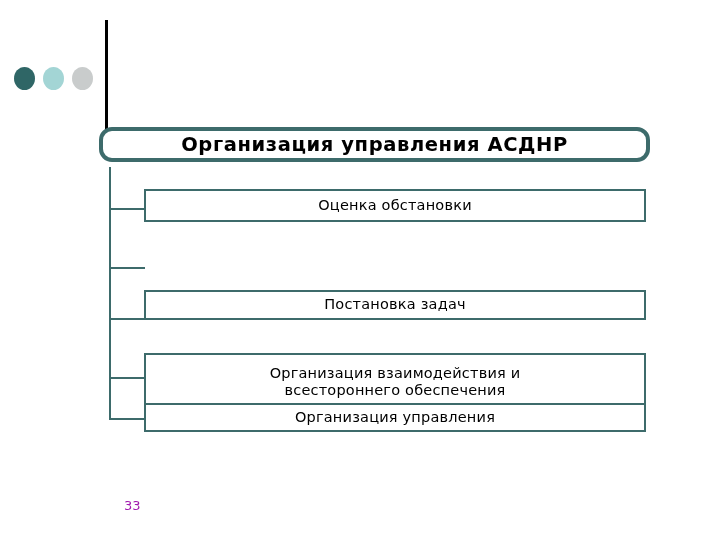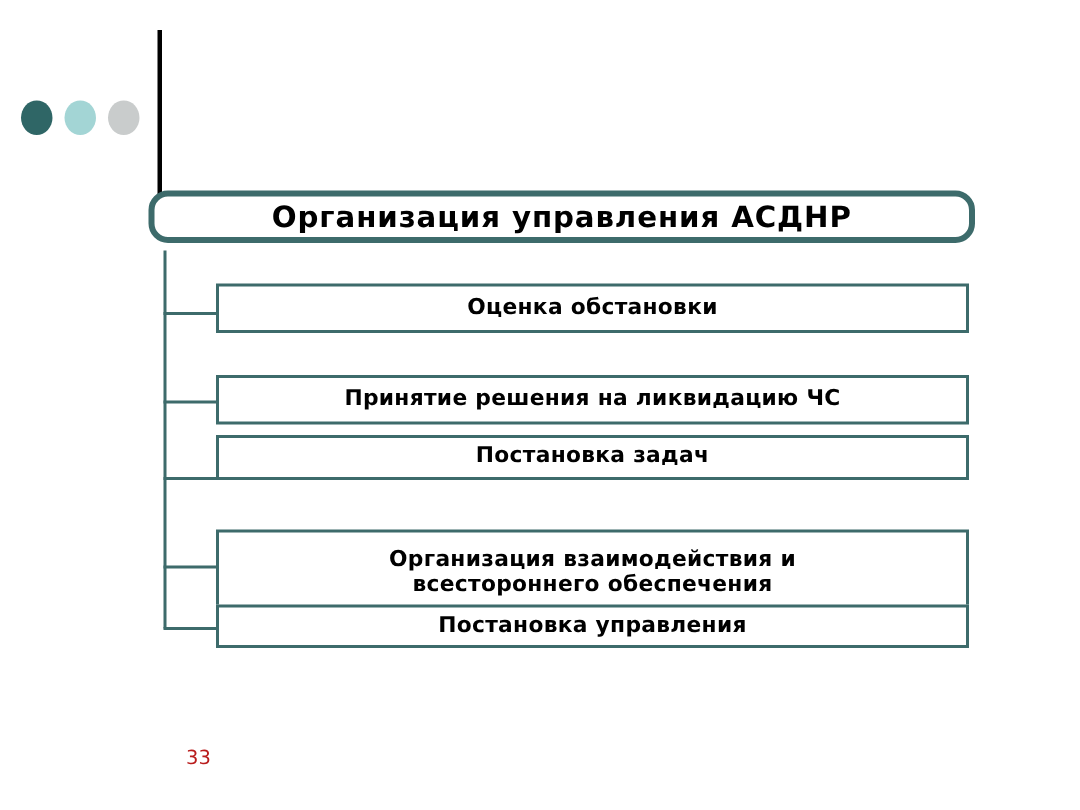--- a/index.html
+++ b/index.html
@@ -87,33 +87,33 @@
     box-sizing: border-box;
     border: 2px solid #3d6b6b;
     background: #ffffff;
     display: flex;
     align-items: center;
     justify-content: center;
     text-align: center;
   }
   .item-text {
     font-size: 14.5px;
-    font-weight: bold;
+    font-weight: normal;
     color: #000000;
     line-height: 1.18;
     letter-spacing: 0.2px;
   }
 
   
   .slide-number {
     position: absolute;
     left: 124px;
     top: 498px;
     font-size: 13px;
-    color: #b91c1c;
+    color: #a21caf;
     font-family: "DejaVu Sans", "Liberation Sans", sans-serif;
   }
 </style>
 </head>
 <body>
 
 <div id="slide">
 
   <div class="dot dot-1" style="background: rgb(47, 102, 102);"></div>
   <div class="dot dot-2" style="background: rgb(163, 213, 213);"></div>
@@ -129,29 +129,26 @@
 
   <div class="stub" style="top: 208px; background: rgb(61, 107, 107);"></div>
   <div class="stub" style="top: 267px; background: rgb(61, 107, 107);"></div>
   <div class="stub" style="top: 318px; background: rgb(61, 107, 107);"></div>
   <div class="stub" style="top: 377px; background: rgb(61, 107, 107);"></div>
   <div class="stub" style="top: 418px; background: rgb(61, 107, 107);"></div>
 
   <div class="item-box" style="top: 189px; height: 33px; border-color: rgb(61, 107, 107);">
     <span class="item-text">Оценка обстановки</span>
   </div>
-  <div class="item-box" style="top: 250px; height: 33px; border-color: rgb(61, 107, 107);">
-    <span class="item-text">Принятие решения на ликвидацию ЧС</span>
-  </div>
   <div class="item-box" style="top: 290px; height: 30px; border-color: rgb(61, 107, 107);">
     <span class="item-text">Постановка задач</span>
   </div>
   <div class="item-box" style="top: 353px; height: 58px; border-color: rgb(61, 107, 107);">
     <span class="item-text" style="white-space: pre-line;">Организация взаимодействия и
 всестороннего обеспечения</span>
   </div>
   <div class="item-box" style="top: 403px; height: 29px; border-color: rgb(61, 107, 107);">
-    <span class="item-text">Постановка управления</span>
+    <span class="item-text">Организация управления</span>
   </div>
 
   <div class="slide-number">33</div>
 
 </div>
 
 </body></html>

